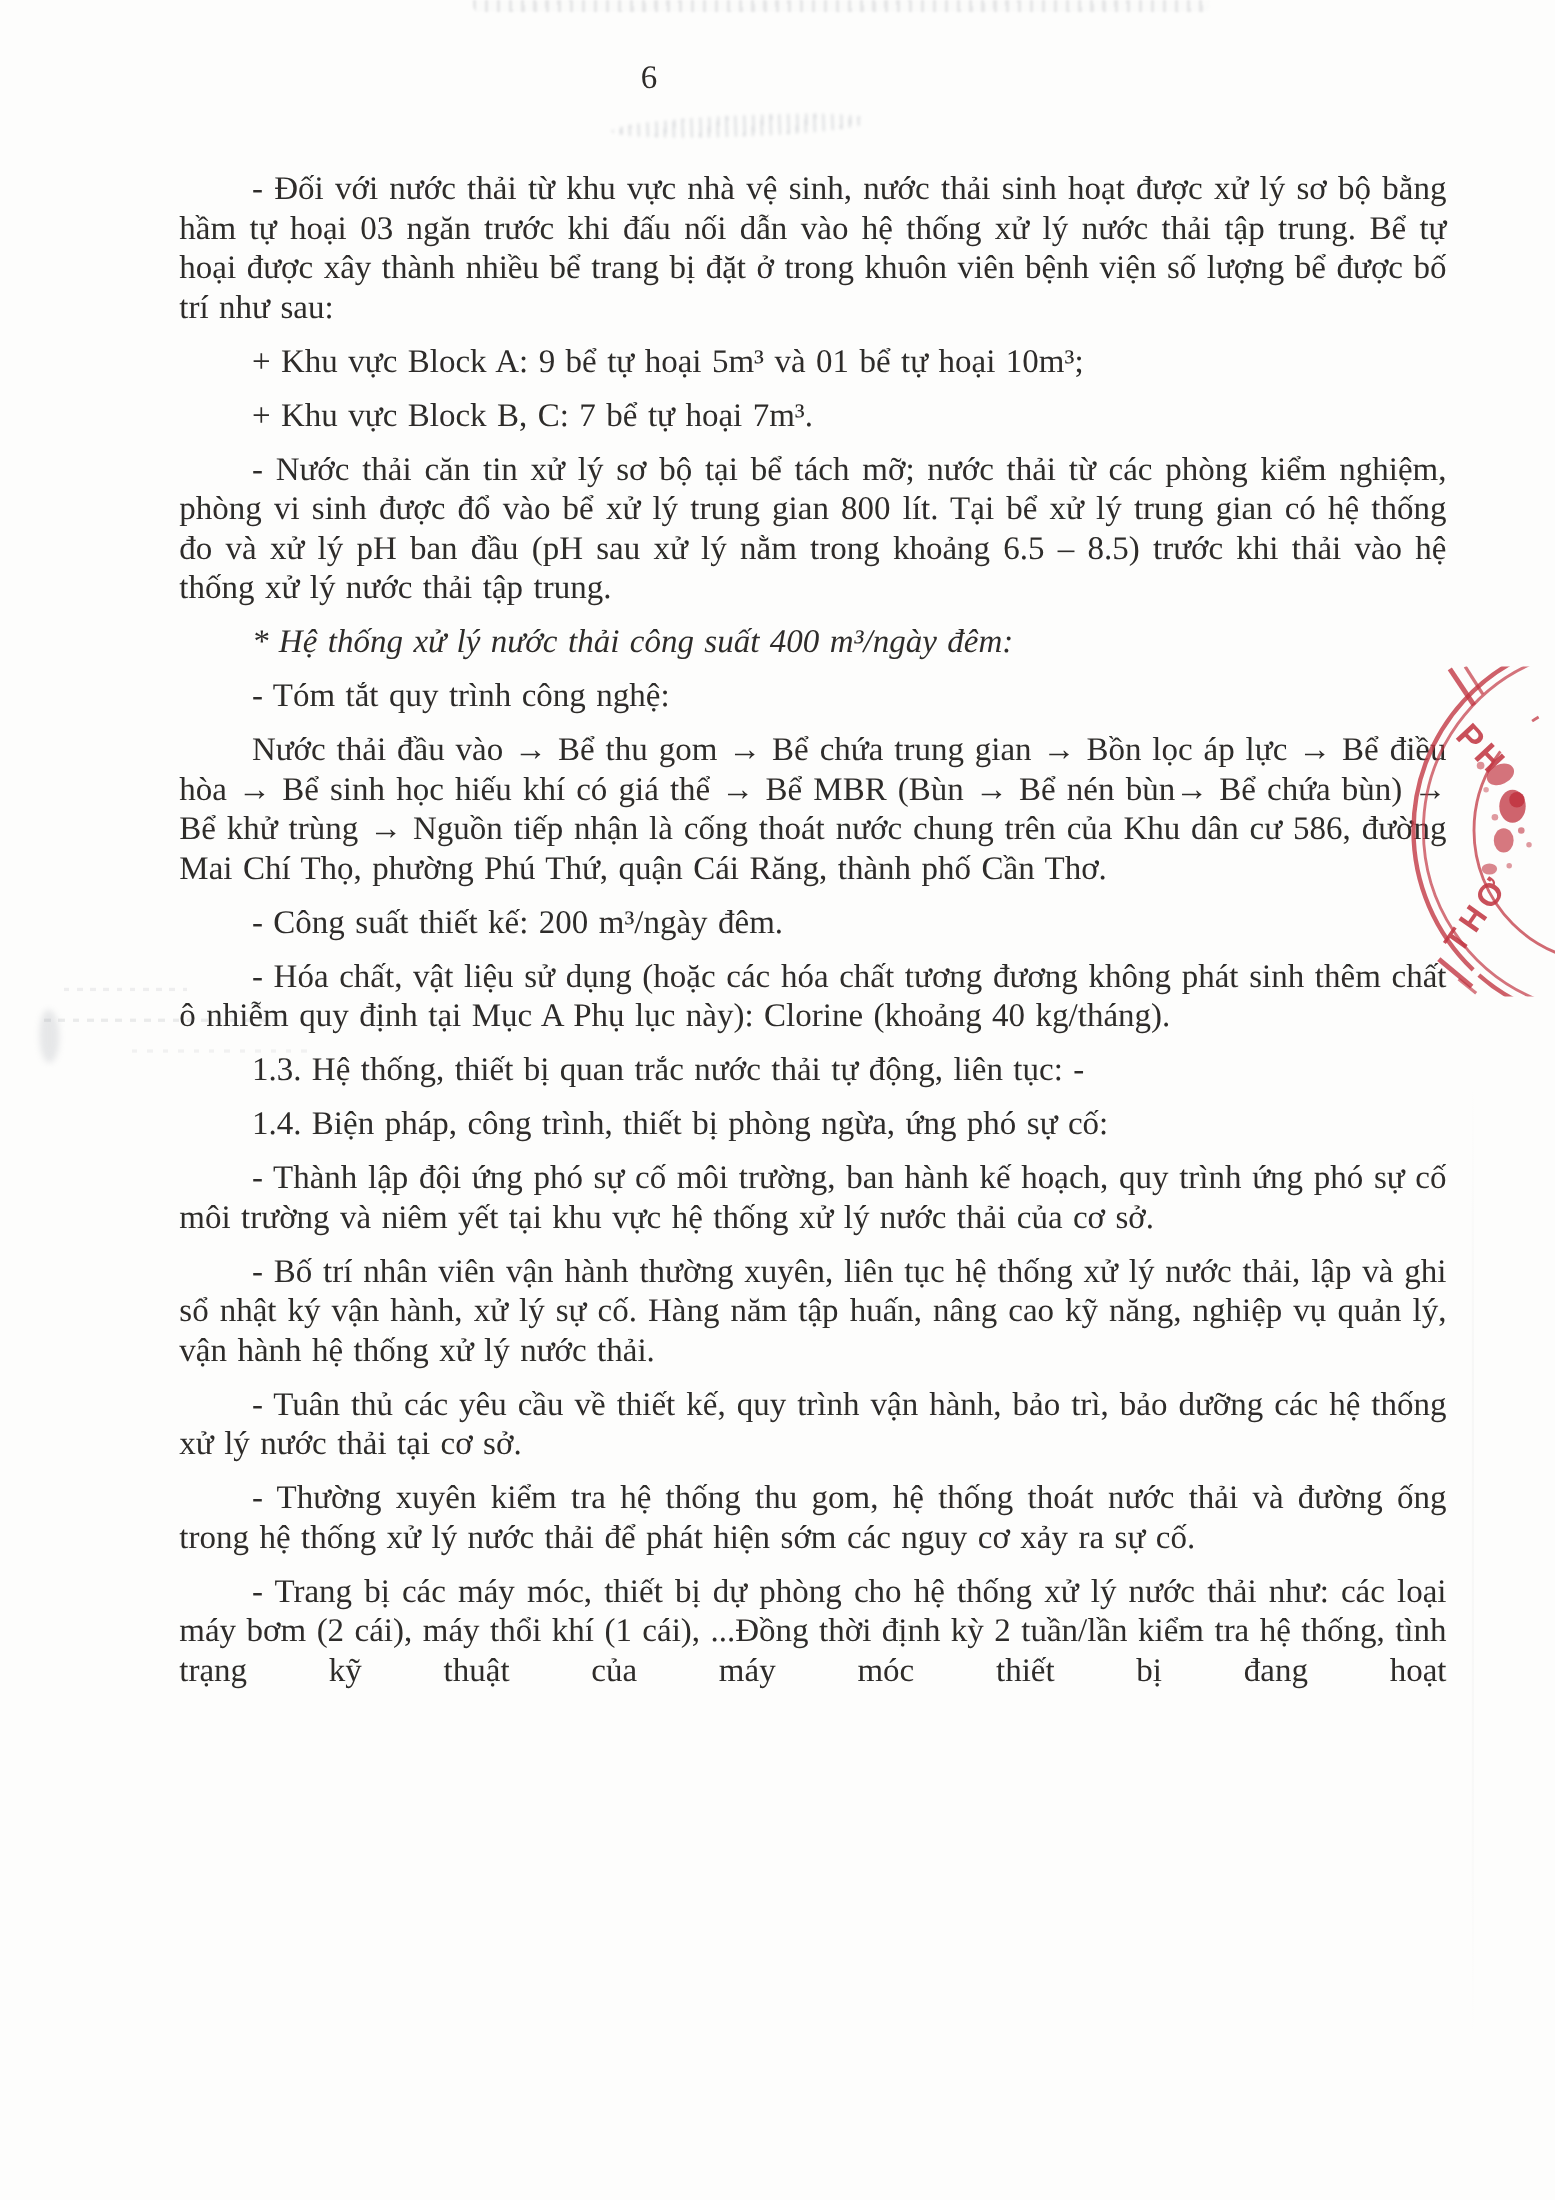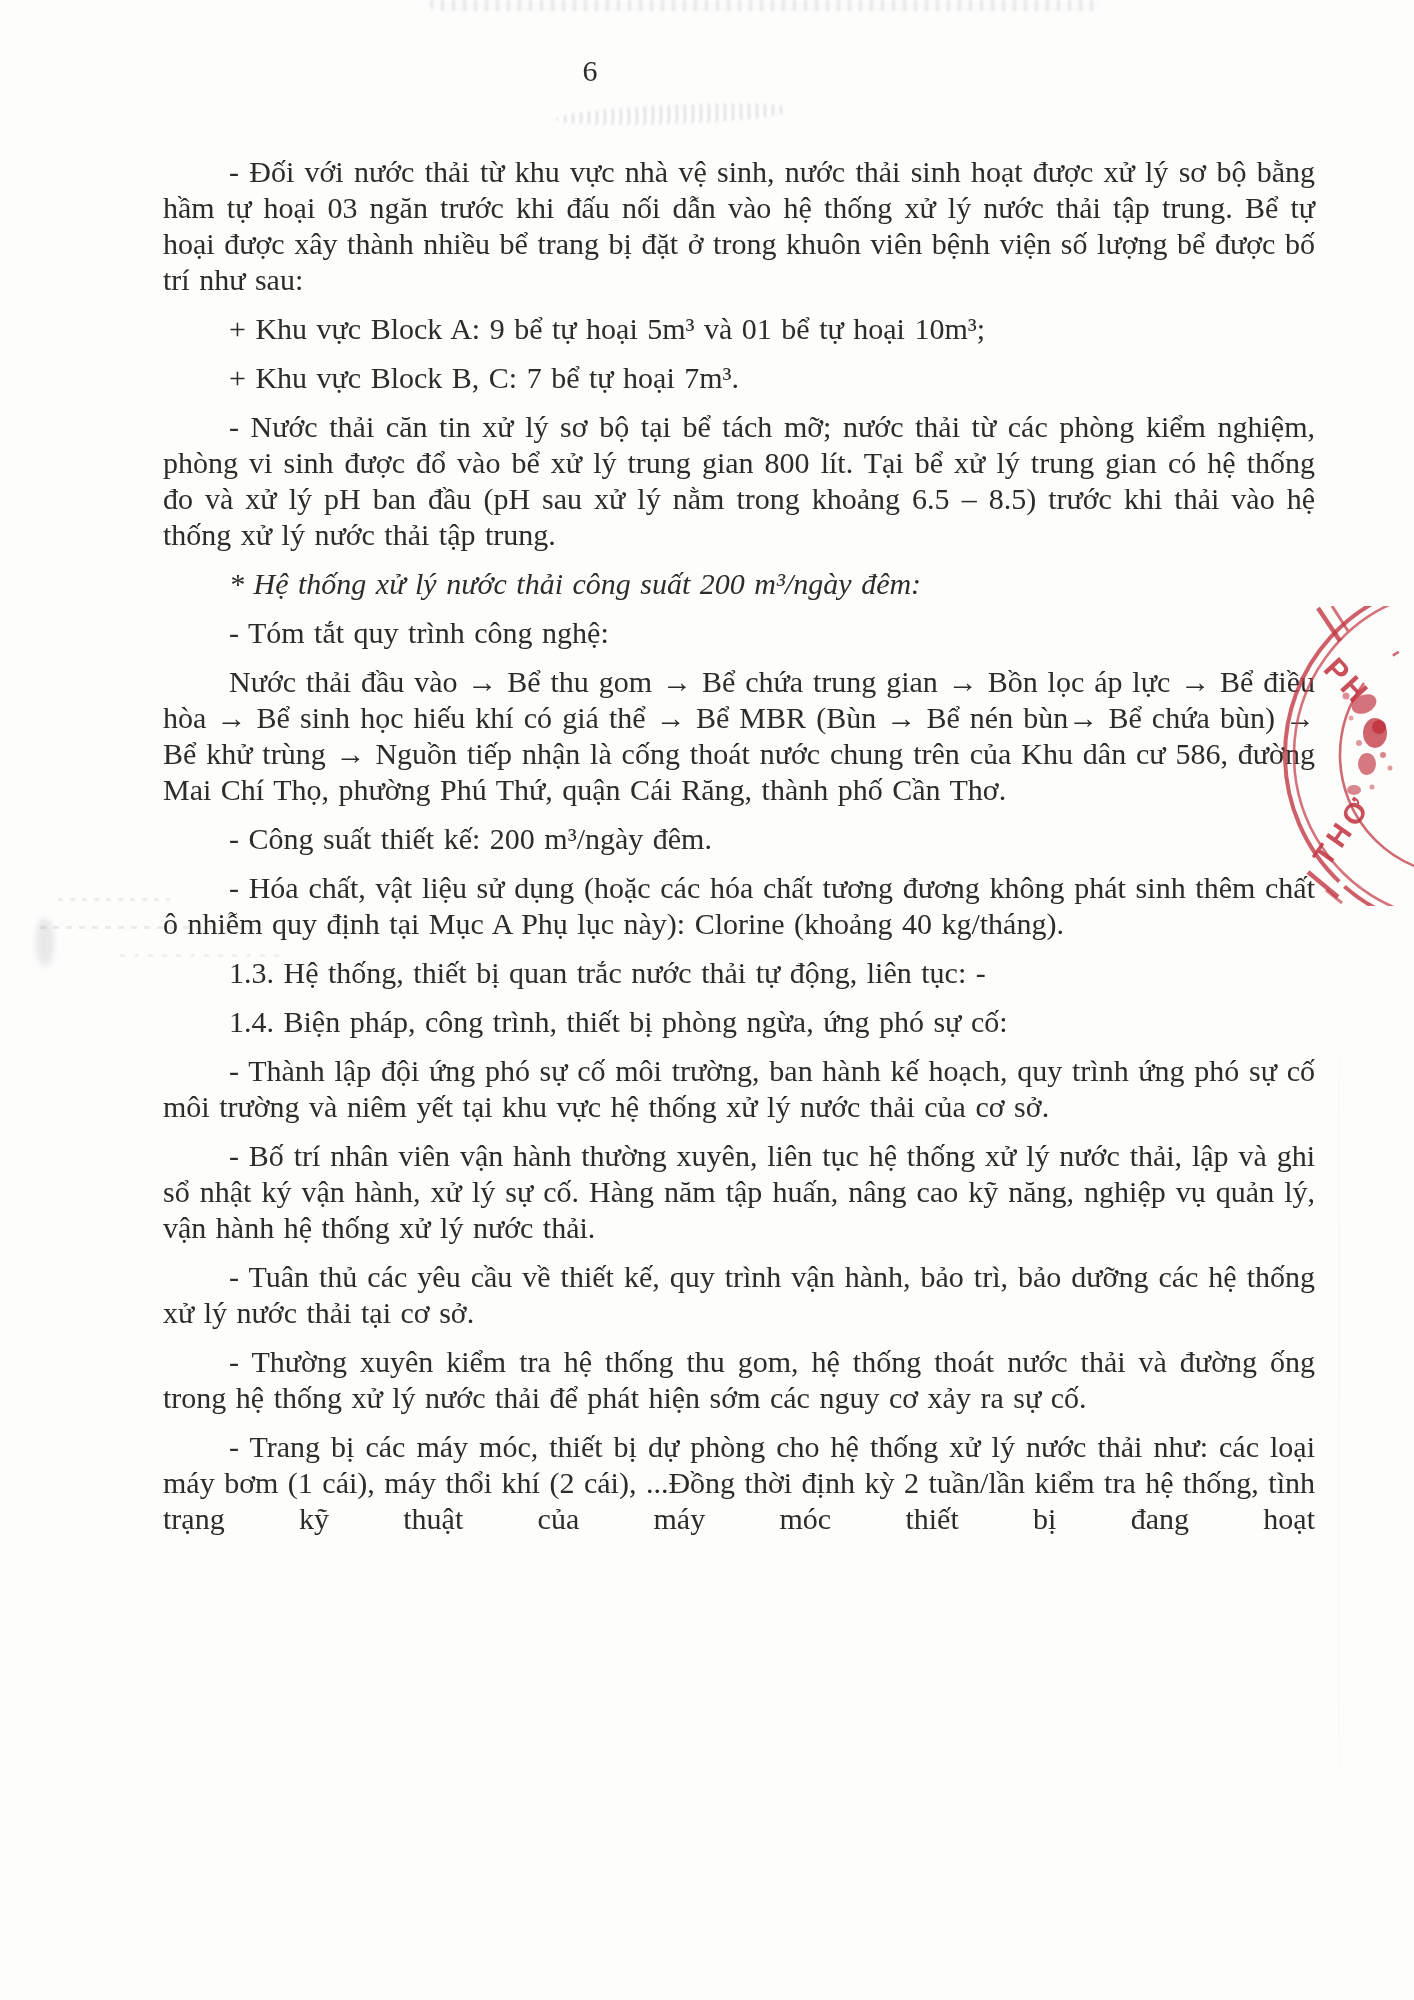--- a/index.html
+++ b/index.html
@@ -95,32 +95,32 @@
   <div class="art art-blobL"></div>
   <div class="art art-vline"></div>
 
   <div class="pagenum">6</div>
 
   <div class="content">
     <p>- Đối với nước thải từ khu vực nhà vệ sinh, nước thải sinh hoạt được xử lý sơ bộ bằng hầm tự hoại 03 ngăn trước khi đấu nối dẫn vào hệ thống xử lý nước thải tập trung. Bể tự hoại được xây thành nhiều bể trang bị đặt ở trong khuôn viên bệnh viện số lượng bể được bố trí như sau:</p>
     <p>+ Khu vực Block A: 9 bể tự hoại 5m³ và 01 bể tự hoại 10m³;</p>
     <p>+ Khu vực Block B, C: 7 bể tự hoại 7m³.</p>
     <p>- Nước thải căn tin xử lý sơ bộ tại bể tách mỡ; nước thải từ các phòng kiểm nghiệm, phòng vi sinh được đổ vào bể xử lý trung gian 800 lít. Tại bể xử lý trung gian có hệ thống đo và xử lý pH ban đầu (pH sau xử lý nằm trong khoảng 6.5 – 8.5) trước khi thải vào hệ thống xử lý nước thải tập trung.</p>
-    <p class="italic">* Hệ thống xử lý nước thải công suất 200 m³/ngày đêm:</p>
+    <p class="italic">* Hệ thống xử lý nước thải công suất 400 m³/ngày đêm:</p>
     <p>- Tóm tắt quy trình công nghệ:</p>
     <p>Nước thải đầu vào → Bể thu gom → Bể chứa trung gian → Bồn lọc áp lực → Bể điều hòa → Bể sinh học hiếu khí có giá thể → Bể MBR (Bùn → Bể nén bùn→ Bể chứa bùn) → Bể khử trùng → Nguồn tiếp nhận là cống thoát nước chung trên của Khu dân cư 586, đường Mai Chí Thọ, phường Phú Thứ, quận Cái Răng, thành phố Cần Thơ.</p>
     <p>- Công suất thiết kế: 200 m³/ngày đêm.</p>
     <p>- Hóa chất, vật liệu sử dụng (hoặc các hóa chất tương đương không phát sinh thêm chất ô nhiễm quy định tại Mục A Phụ lục này): Clorine (khoảng 40 kg/tháng).</p>
     <p>1.3. Hệ thống, thiết bị quan trắc nước thải tự động, liên tục: -</p>
     <p>1.4. Biện pháp, công trình, thiết bị phòng ngừa, ứng phó sự cố:</p>
     <p>- Thành lập đội ứng phó sự cố môi trường, ban hành kế hoạch, quy trình ứng phó sự cố môi trường và niêm yết tại khu vực hệ thống xử lý nước thải của cơ sở.</p>
     <p>- Bố trí nhân viên vận hành thường xuyên, liên tục hệ thống xử lý nước thải, lập và ghi sổ nhật ký vận hành, xử lý sự cố. Hàng năm tập huấn, nâng cao kỹ năng, nghiệp vụ quản lý, vận hành hệ thống xử lý nước thải.</p>
     <p>- Tuân thủ các yêu cầu về thiết kế, quy trình vận hành, bảo trì, bảo dưỡng các hệ thống xử lý nước thải tại cơ sở.</p>
     <p>- Thường xuyên kiểm tra hệ thống thu gom, hệ thống thoát nước thải và đường ống trong hệ thống xử lý nước thải để phát hiện sớm các nguy cơ xảy ra sự cố.</p>
-    <p class="jlast">- Trang bị các máy móc, thiết bị dự phòng cho hệ thống xử lý nước thải như: các loại máy bơm (1 cái), máy thổi khí (2 cái), ...Đồng thời định kỳ 2 tuần/lần kiểm tra hệ thống, tình trạng kỹ thuật của máy móc thiết bị đang hoạt</p>
+    <p class="jlast">- Trang bị các máy móc, thiết bị dự phòng cho hệ thống xử lý nước thải như: các loại máy bơm (2 cái), máy thổi khí (1 cái), ...Đồng thời định kỳ 2 tuần/lần kiểm tra hệ thống, tình trạng kỹ thuật của máy móc thiết bị đang hoạt</p>
   </div>
 
   <div class="stamp">
     <svg viewBox="0 0 134 300" color="#c23844">
 
       <circle cx="180" cy="149" r="175" fill="none" stroke="currentColor" stroke-width="4" opacity=".8" stroke-dasharray="70 6 120 5 200 7 400"></circle>
       <circle cx="180" cy="149" r="166" fill="none" stroke="currentColor" stroke-width="2.6" opacity=".7" stroke-dasharray="55 8 90 6 160 9 400"></circle>
 
       <circle cx="180" cy="149" r="120" fill="none" stroke="currentColor" stroke-width="2.6" opacity=".75" stroke-dasharray="40 7 26 5 70 6 300"></circle>
 

